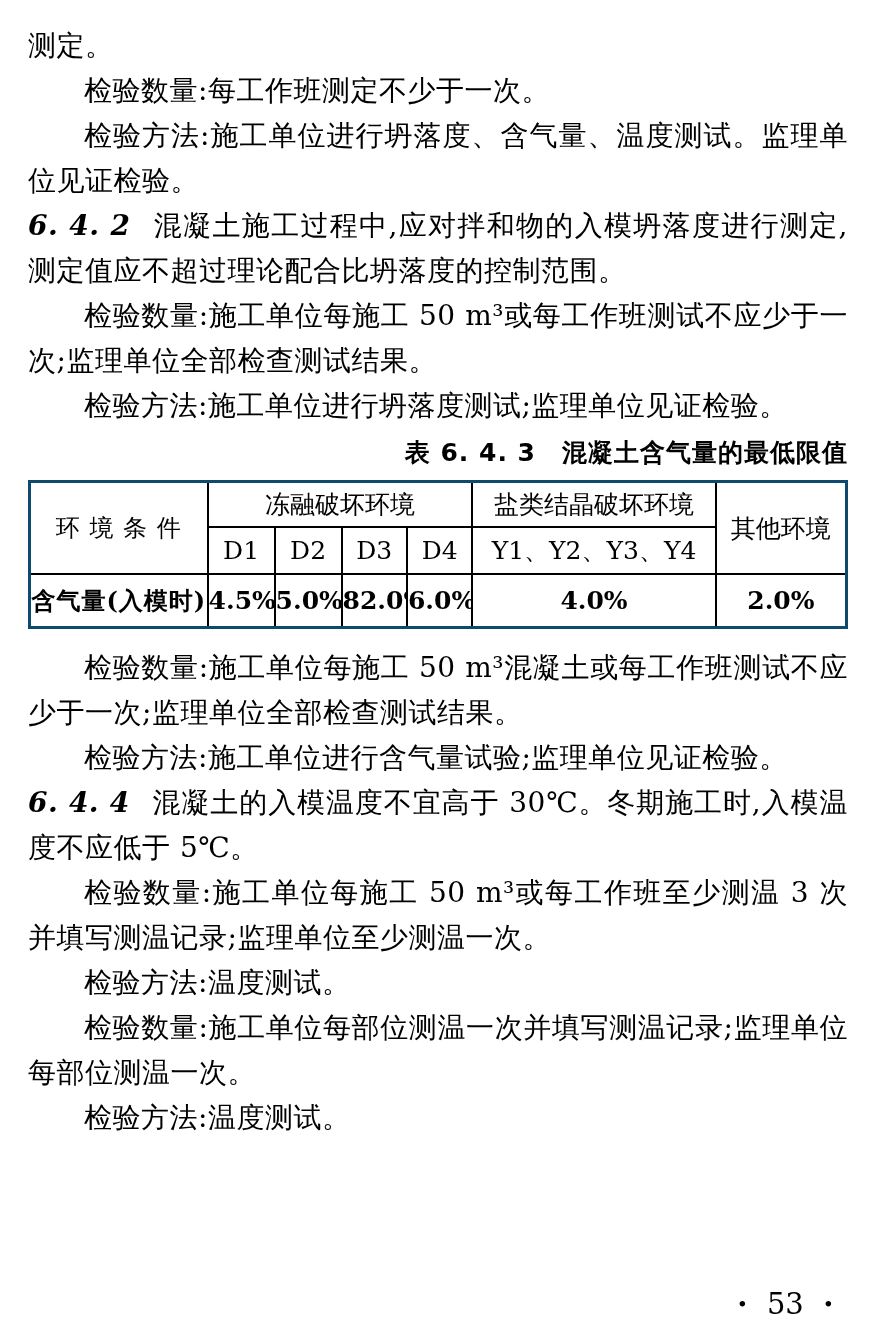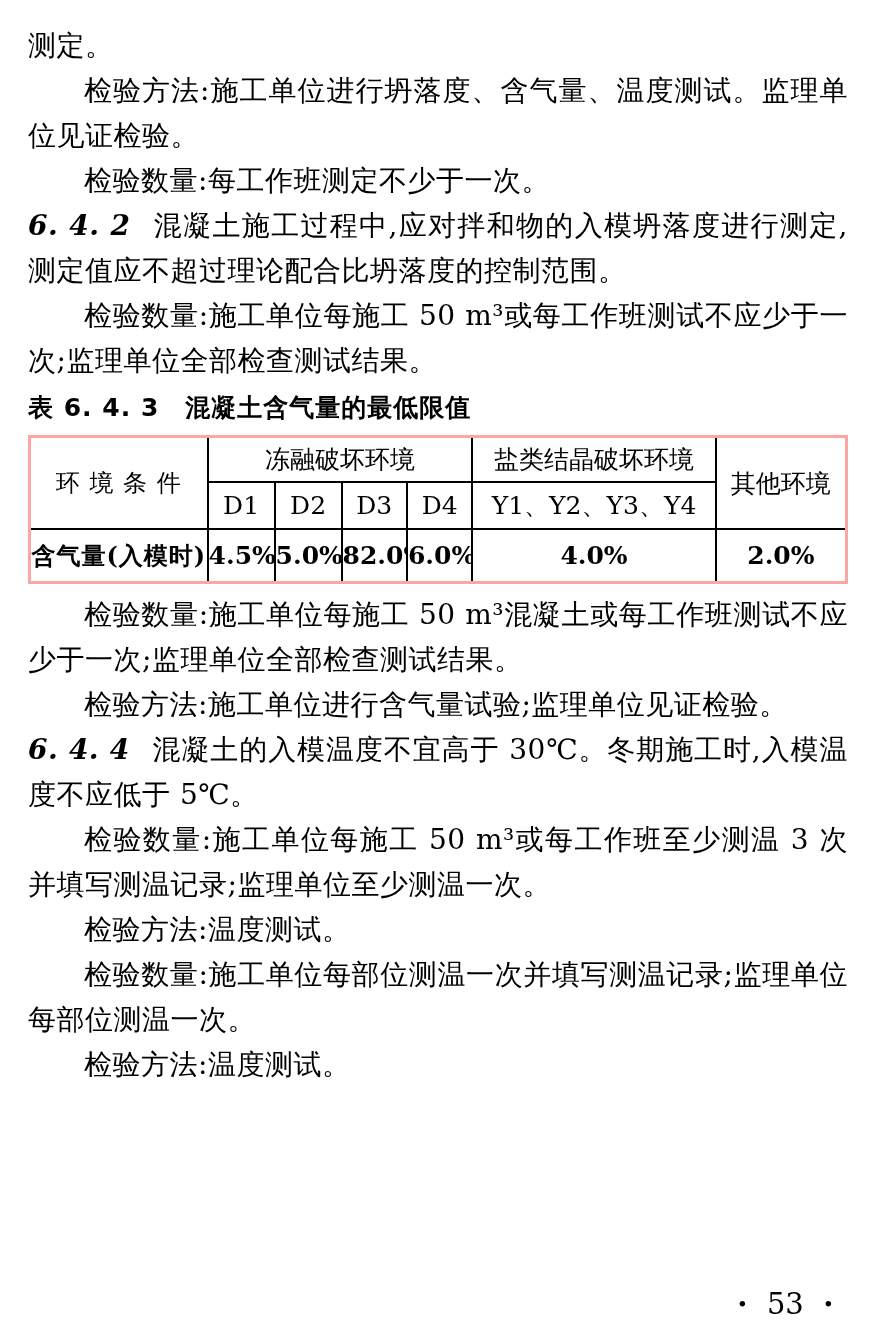--- a/index.html
+++ b/index.html
@@ -25,30 +25,30 @@
     margin-right: 0.8em;
     white-space: pre;
     font-style: italic;
   }
   .table-block { padding-top: 4px; }
   .table-title {
     font-family: "DejaVu Sans", "Liberation Sans", sans-serif;
     font-weight: bold;
     font-size: 25px;
     line-height: 38px;
-    text-align: left;
+    text-align: right;
     margin: 2px 0 8px 0;
     letter-spacing: 1px;
   }
   table.air-table {
     border-collapse: collapse;
     width: 100%;
     table-layout: fixed;
-    border: 3px solid #fca5a5;
-    margin-bottom: 8px;
+    border: 3px solid #0c4a6e;
+    margin-bottom: 16px;
   }
   .air-table td {
     border: 2px solid #000;
     text-align: center;
     vertical-align: middle;
     font-size: 25px;
     padding: 0;
     overflow: hidden;
   }
   .air-table tr.hrow1 td { height: 43px; }
@@ -67,28 +67,29 @@
   }
   .footer .dot { font-size: 19px; line-height: 30px; }
 </style>
 </head>
 <body>
 
 <div class="page">
 
   <p class="para">测定。</p>
 
+  <p class="para indent">检验数量:每工作班测定不少于一次。</p>
+
   <p class="para indent">检验方法:施工单位进行坍落度、含气量、温度测试。监理单位见证检验。</p>
-
-  <p class="para indent">检验数量:每工作班测定不少于一次。</p>
 
   <p class="para"><span class="section-num">6. 4. 2</span><span>混凝土施工过程中,应对拌和物的入模坍落度进行测定,测定值应不超过理论配合比坍落度的控制范围。</span></p>
 
   <p class="para indent">检验数量:施工单位每施工 50 m³或每工作班测试不应少于一次;监理单位全部检查测试结果。</p>
 
+  <p class="para indent">检验方法:施工单位进行坍落度测试;监理单位见证检验。</p>
 
 
   <div class="table-block">
     <div class="table-title">表 6. 4. 3　混凝土含气量的最低限值</div>
     <table class="air-table">
       <colgroup>
         <col style="width:21.8%">
         <col style="width:8.2%">
         <col style="width:8.2%">
         <col style="width:8.0%">

